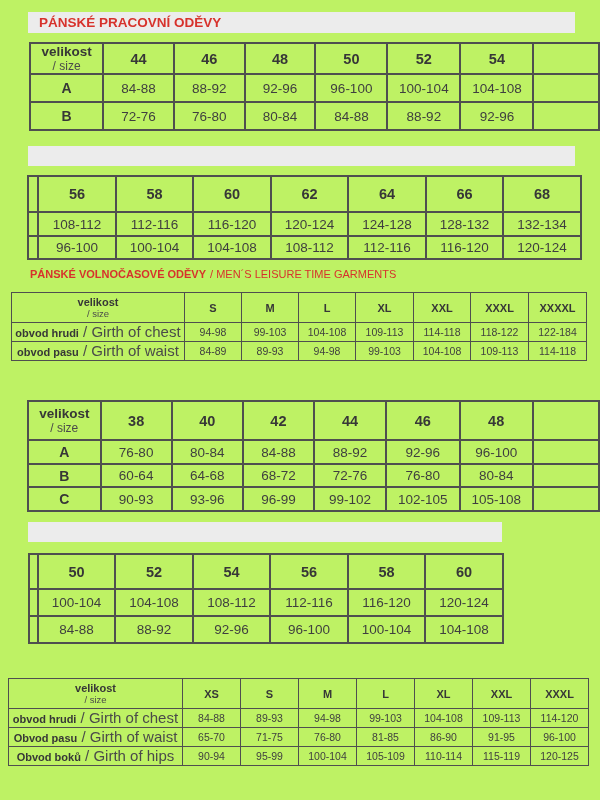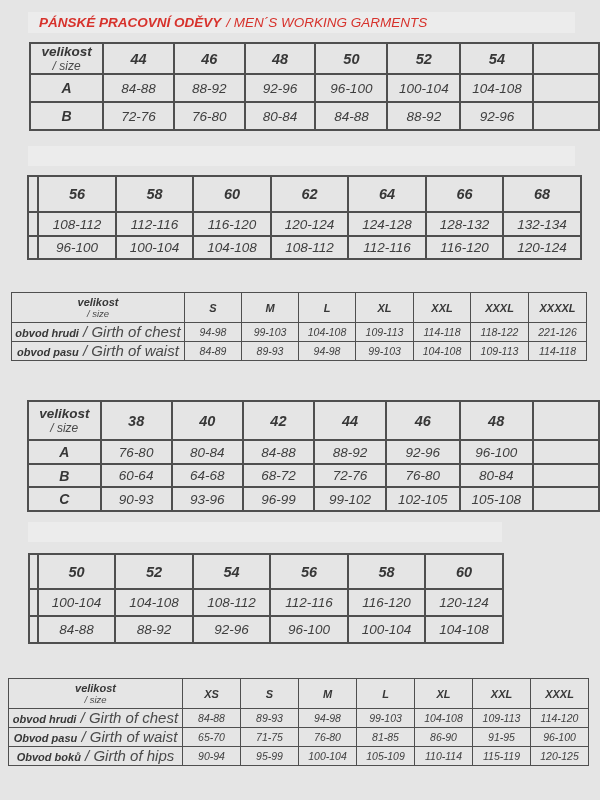--- a/index.html
+++ b/index.html
@@ -1,20 +1,19 @@
 <!DOCTYPE html>
 <html><head>
 <meta charset="utf-8">
 <style>
   html,body { margin:0; padding:0; background:#ffffff; }
   .page {
     position:relative; width:600px; height:800px; overflow:hidden;
-    background:#e5e5e5; font-family:"Liberation Sans","DejaVu Sans",sans-serif;
+    background:#bef264; font-family:"Liberation Sans","DejaVu Sans",sans-serif;
     color:#3f3f3f;
-    font-style:italic;
   }
 
   
   .titlebar {
     position:absolute; left:28px; width:547px; height:21px;
     background:#ececec; display:flex; align-items:center;
     padding-left:11px; box-sizing:border-box; white-space:nowrap;
   }
   .title-cz { font-size:13.5px; font-weight:bold; color:#d7322c; }
   .title-en { font-size:13.5px; font-weight:normal; color:#d7322c; margin-left:5px; }
@@ -55,21 +54,20 @@
   #t5 { left:28px;  top:553px; }
   #t6 { left:8px;   top:678px; }
 </style>
 </head>
 <body>
 
 <div class="page">
 
   <div class="titlebar" id="mens-titlebar" style="top:12px;">
     <span class="title-cz">PÁNSKÉ PRACOVNÍ ODĚVY</span>
-    <span class="title-en">/ MEN´S WORKING GARMENTS</span>
   </div>
 
   <table class="sztbl" id="t1">
     <colgroup>
         <col style="width:77px">
         <col style="width:77px">
         <col style="width:77px">
         <col style="width:77px">
         <col style="width:77px">
         <col style="width:77px">
@@ -153,20 +151,24 @@
       <td class="num">100-104</td>
       <td class="num">104-108</td>
       <td class="num">108-112</td>
       <td class="num">112-116</td>
       <td class="num">116-120</td>
       <td class="num">120-124</td>
     </tr>
   </tbody>
     </table>
 
+  <div class="leisure-title">
+    <span class="title-cz">PÁNSKÉ VOLNOČASOVÉ ODĚVY</span>
+    <span class="title-en">/ MEN´S LEISURE TIME GARMENTS</span>
+  </div>
 
   <table class="sztbl small" id="t3">
     <colgroup>
         <col style="width:173px">
         <col style="width:57px">
         <col style="width:57px">
         <col style="width:57px">
         <col style="width:58px">
         <col style="width:57px">
         <col style="width:58px">
@@ -189,21 +191,21 @@
     <tr style="height:18px;">
       <td>
         <span class="lab-cz">obvod hrudi</span><span class="lab-en"> / Girth of chest</span>
       </td>
       <td class="num-s">94-98</td>
       <td class="num-s">99-103</td>
       <td class="num-s">104-108</td>
       <td class="num-s">109-113</td>
       <td class="num-s">114-118</td>
       <td class="num-s">118-122</td>
-      <td class="num-s">221-126</td>
+      <td class="num-s">122-184</td>
     </tr>
     <tr style="height:18px;">
       <td>
         <span class="lab-cz">obvod pasu</span><span class="lab-en"> / Girth of waist</span>
       </td>
       <td class="num-s">84-89</td>
       <td class="num-s">89-93</td>
       <td class="num-s">94-98</td>
       <td class="num-s">99-103</td>
       <td class="num-s">104-108</td>

